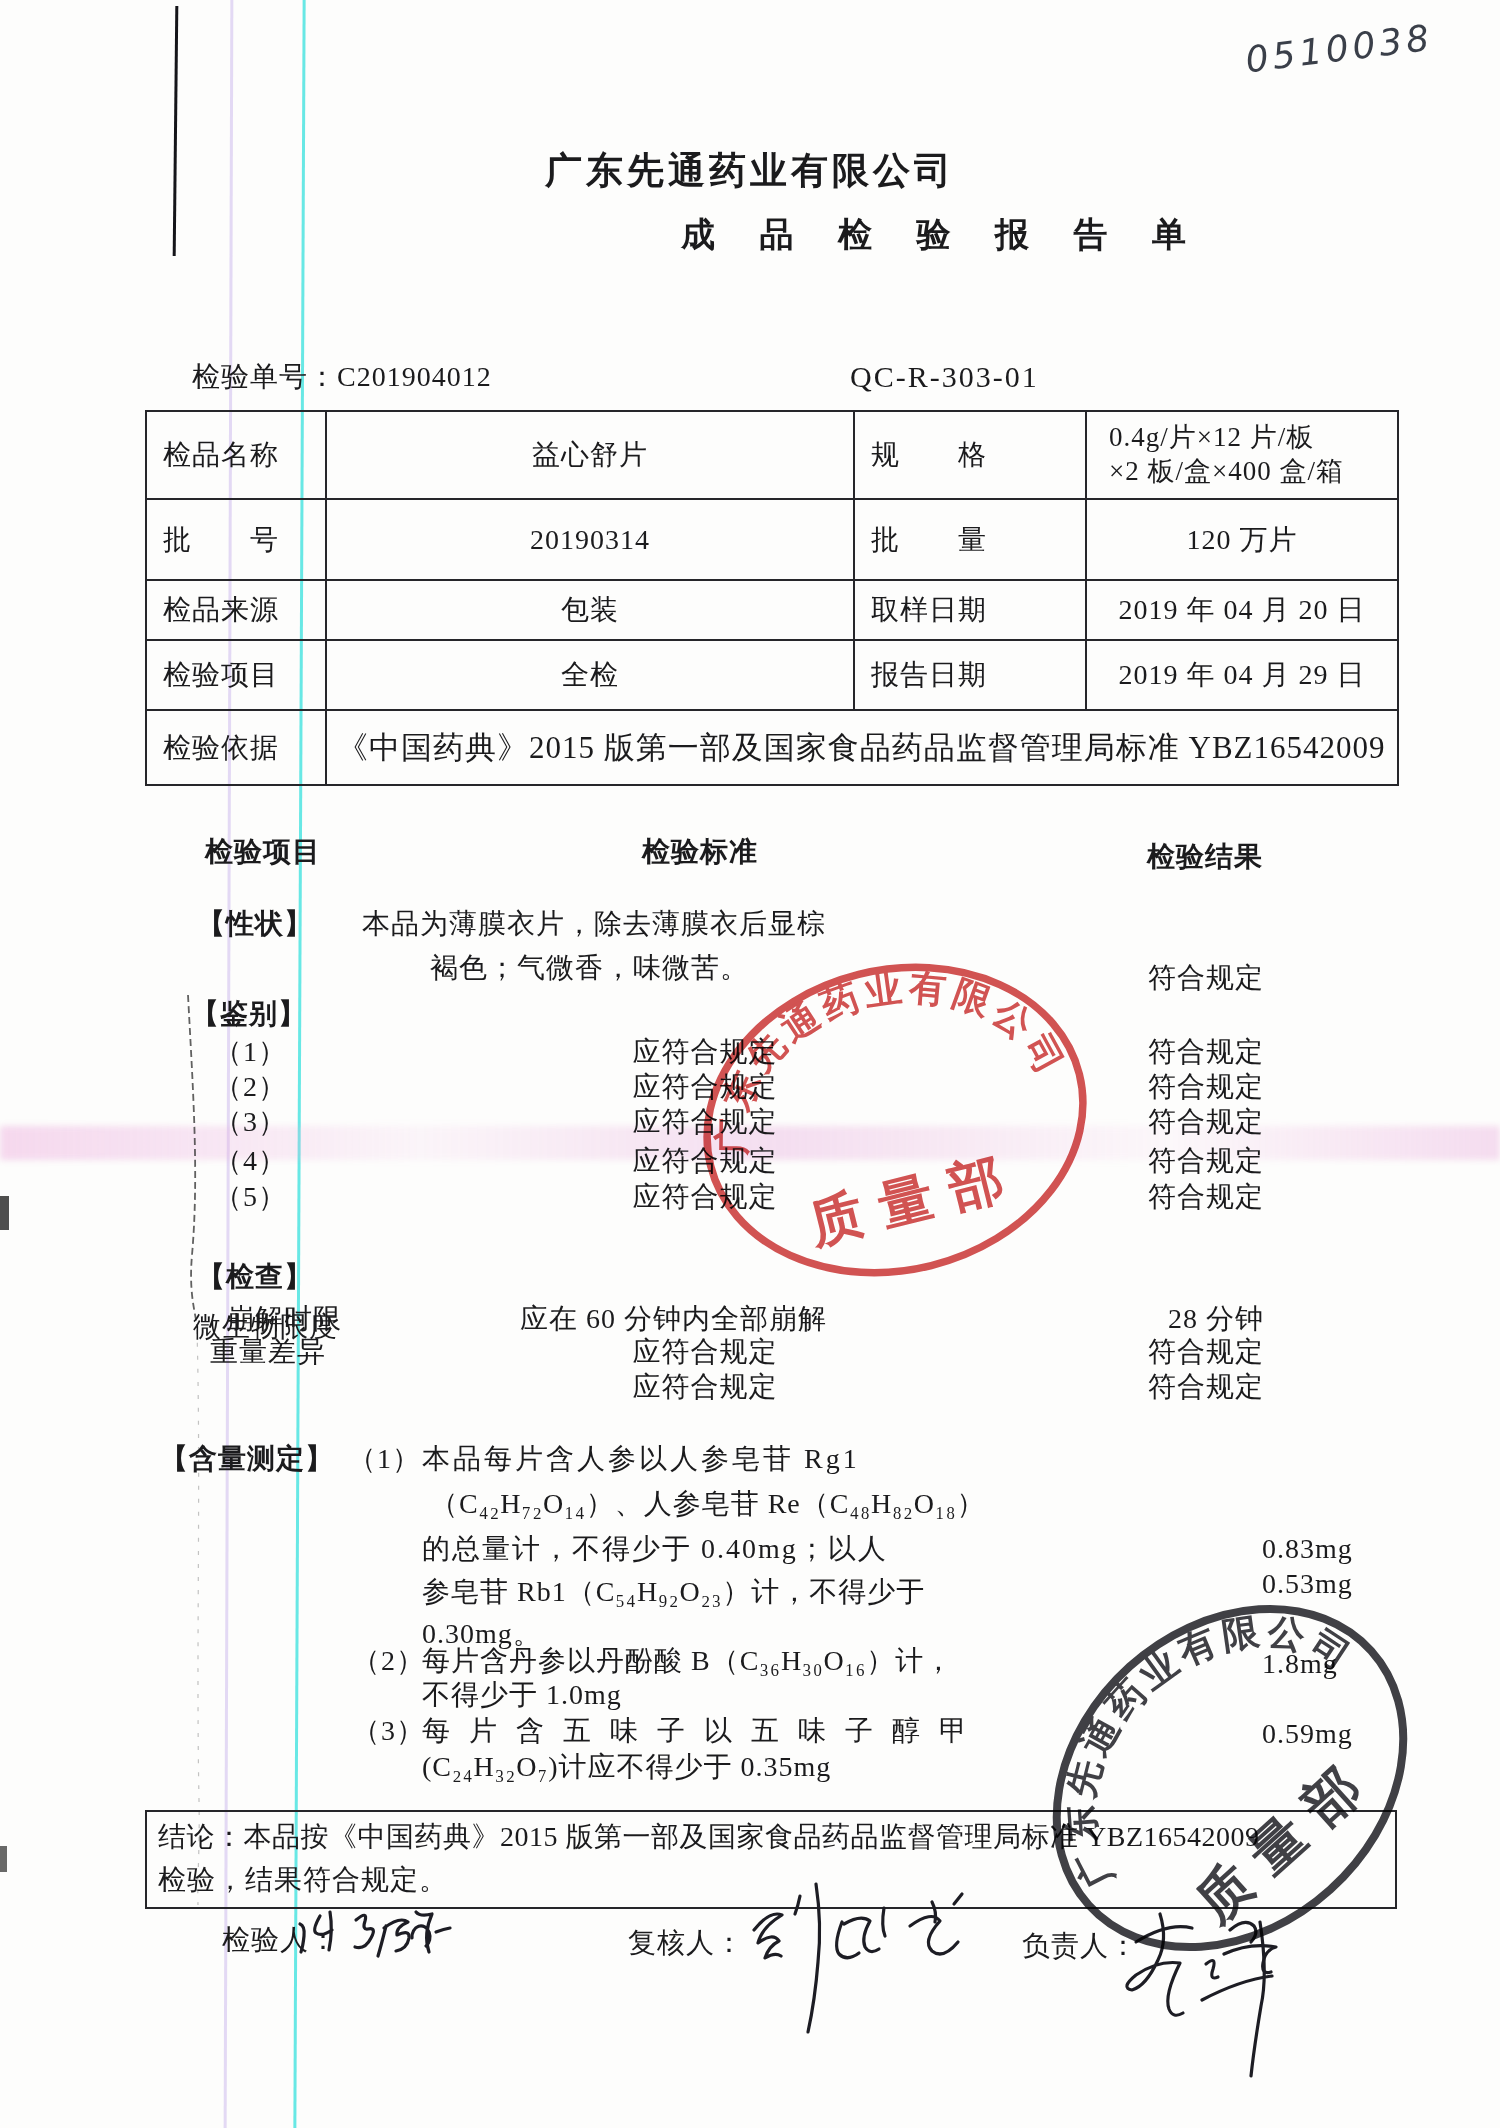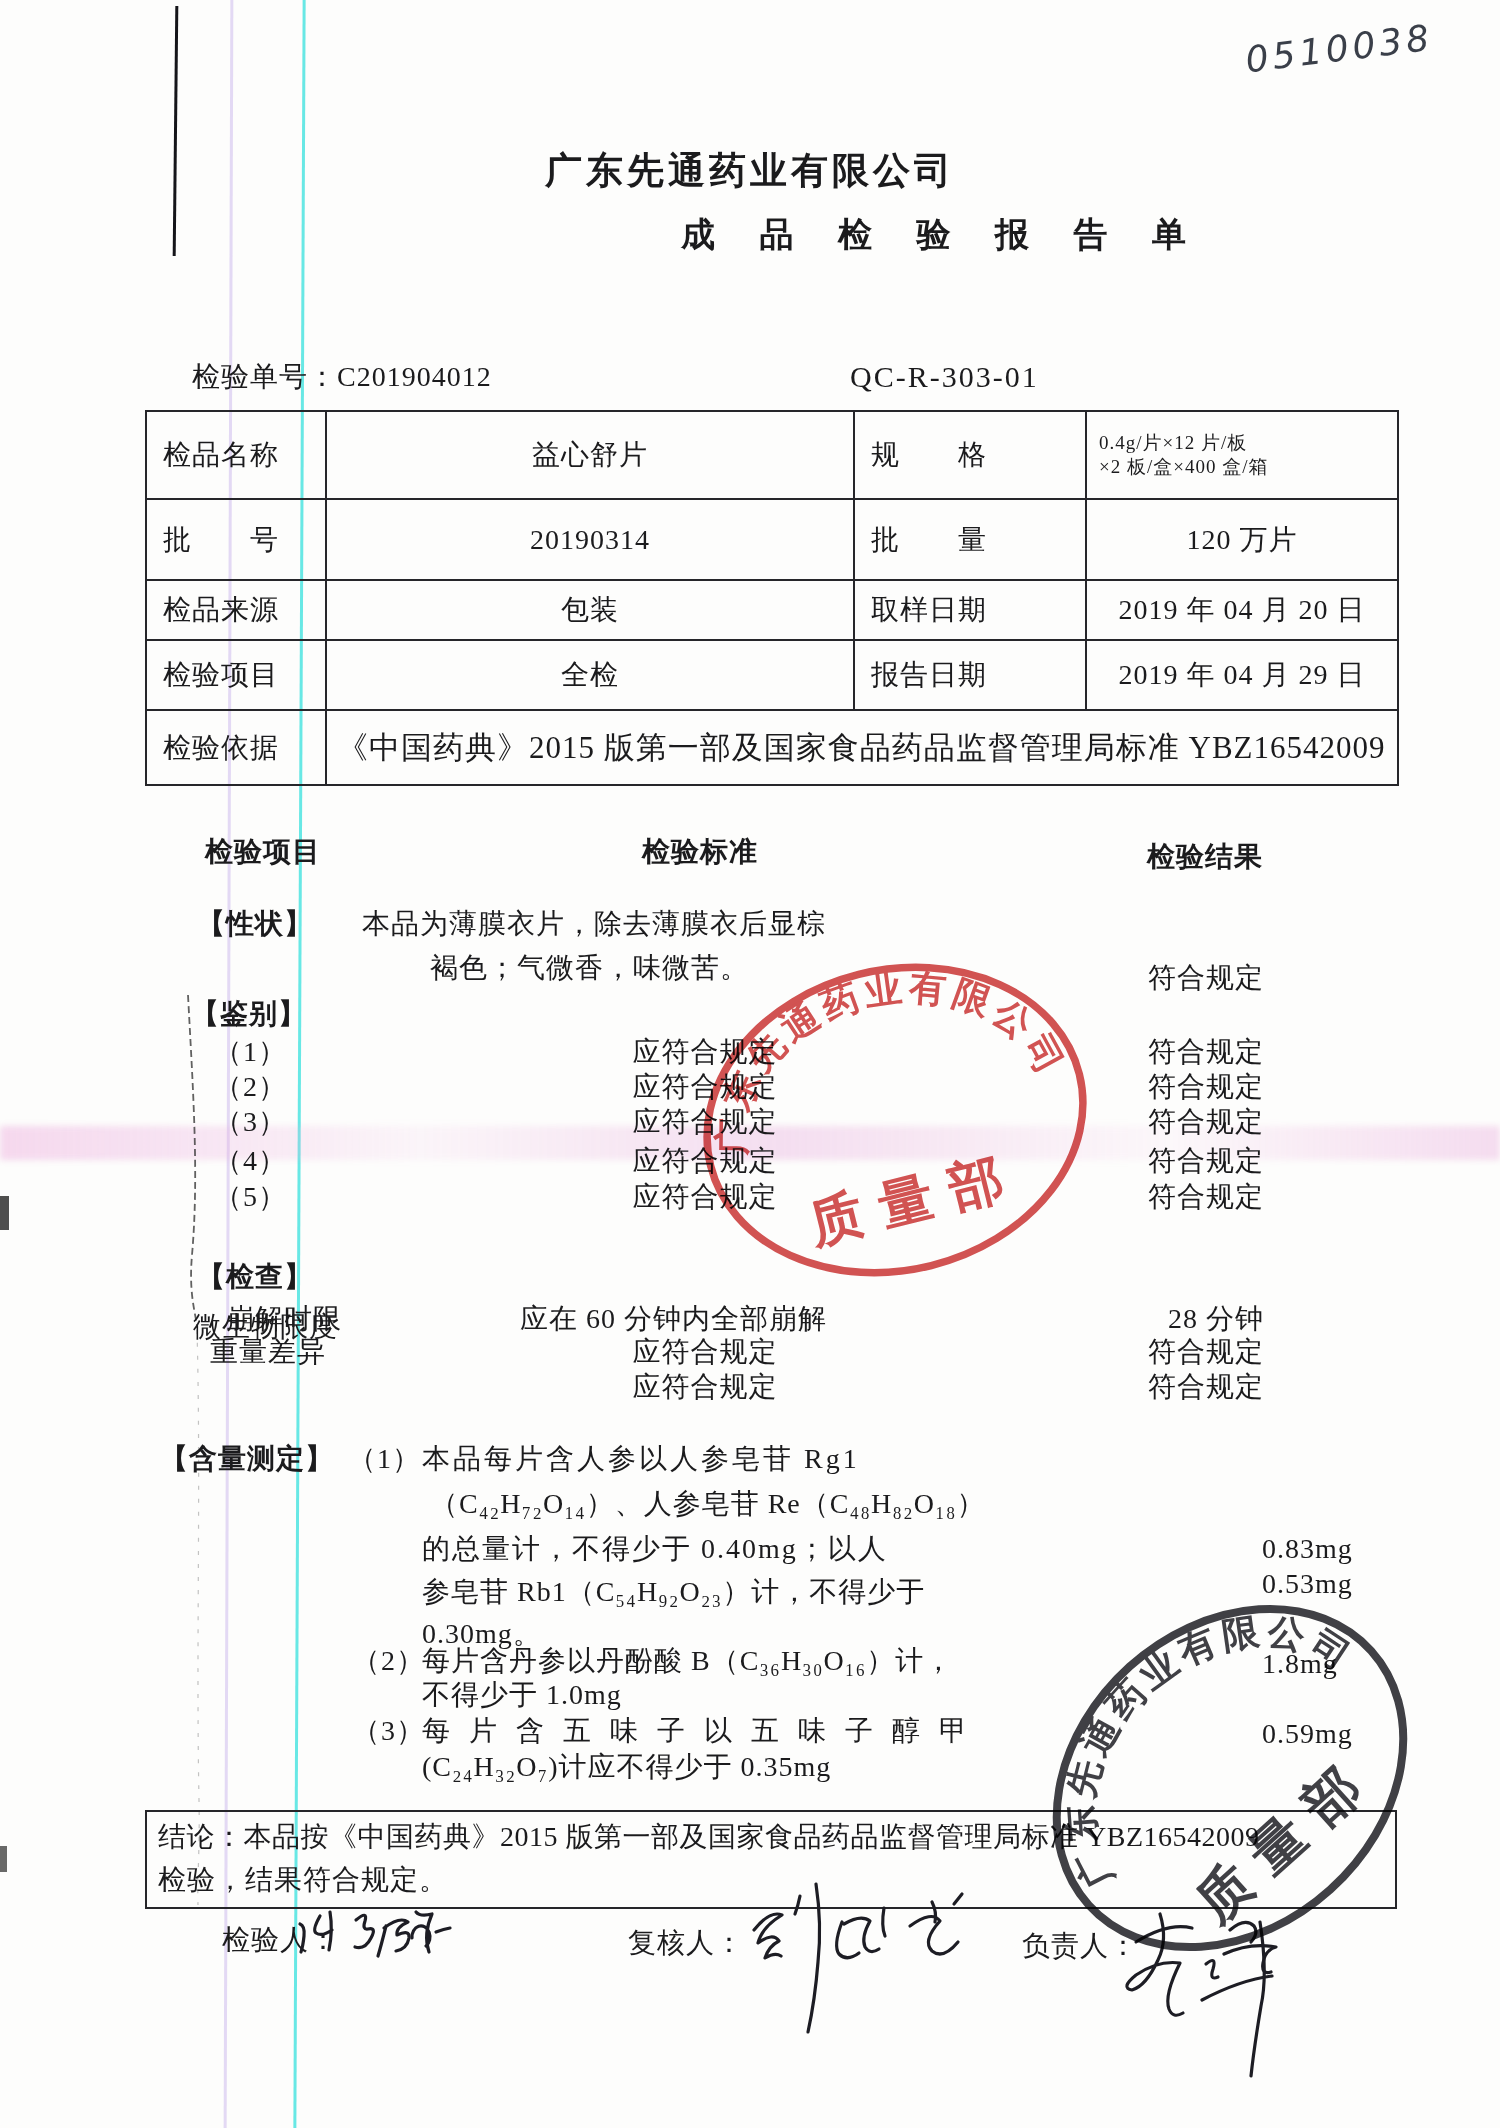--- a/index.html
+++ b/index.html
@@ -21,21 +21,21 @@
     transform:rotate(-7deg);
   }
   
   table.info{
     position:absolute;left:145px;top:410px;width:1252px;
     border-collapse:collapse;table-layout:fixed;
     font-size:28px;letter-spacing:1px;
   }
   table.info td{border:2.4px solid #26262a;padding:0 0 0 16px;vertical-align:middle;}
   table.info td.val{text-align:center;padding:0;}
-  table.info td.spec{padding:0 0 0 12px;font-size:19px;line-height:1.25;}
+  table.info td.spec{padding:0 0 0 22px;font-size:27px;line-height:1.25;}
   
   .art{position:absolute;pointer-events:none;}
   .line-cyan{left:298px;top:0;width:3px;height:2128px;background:rgba(62,226,222,.78);transform:rotate(.25deg);}
   .line-lavender{left:227px;top:0;width:3px;height:2128px;background:rgba(206,188,236,.55);transform:rotate(.18deg);}
   .line-black-top{left:174px;top:6px;width:3px;height:250px;background:#15151a;transform:rotate(.6deg);}
   .streak-pink{
     left:0;top:1126px;width:1500px;height:34px;filter:blur(3px);
     background:linear-gradient(90deg,
       rgba(233,160,216,.40),rgba(240,195,232,.14) 28%,
       rgba(226,152,212,.30) 52%,rgba(244,200,235,.10) 78%,

